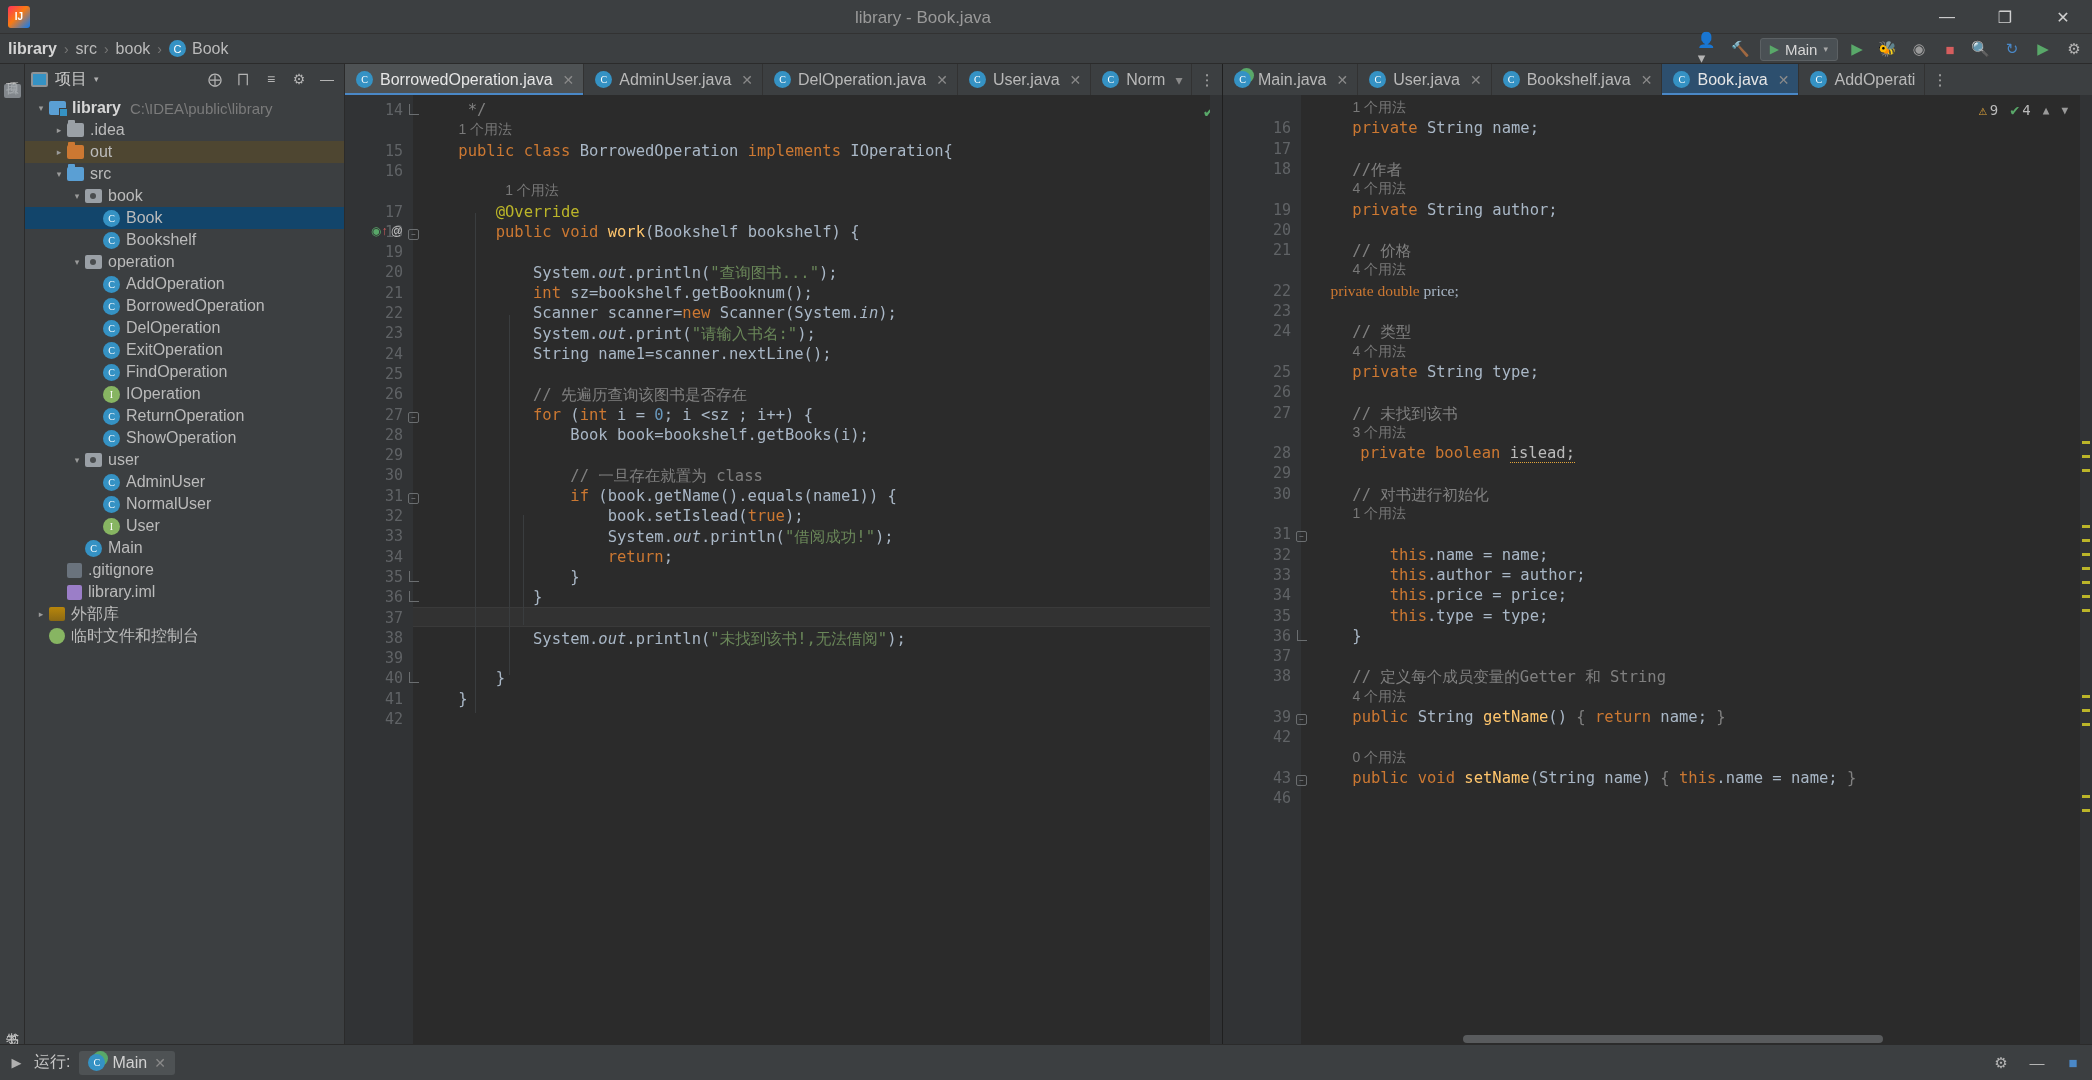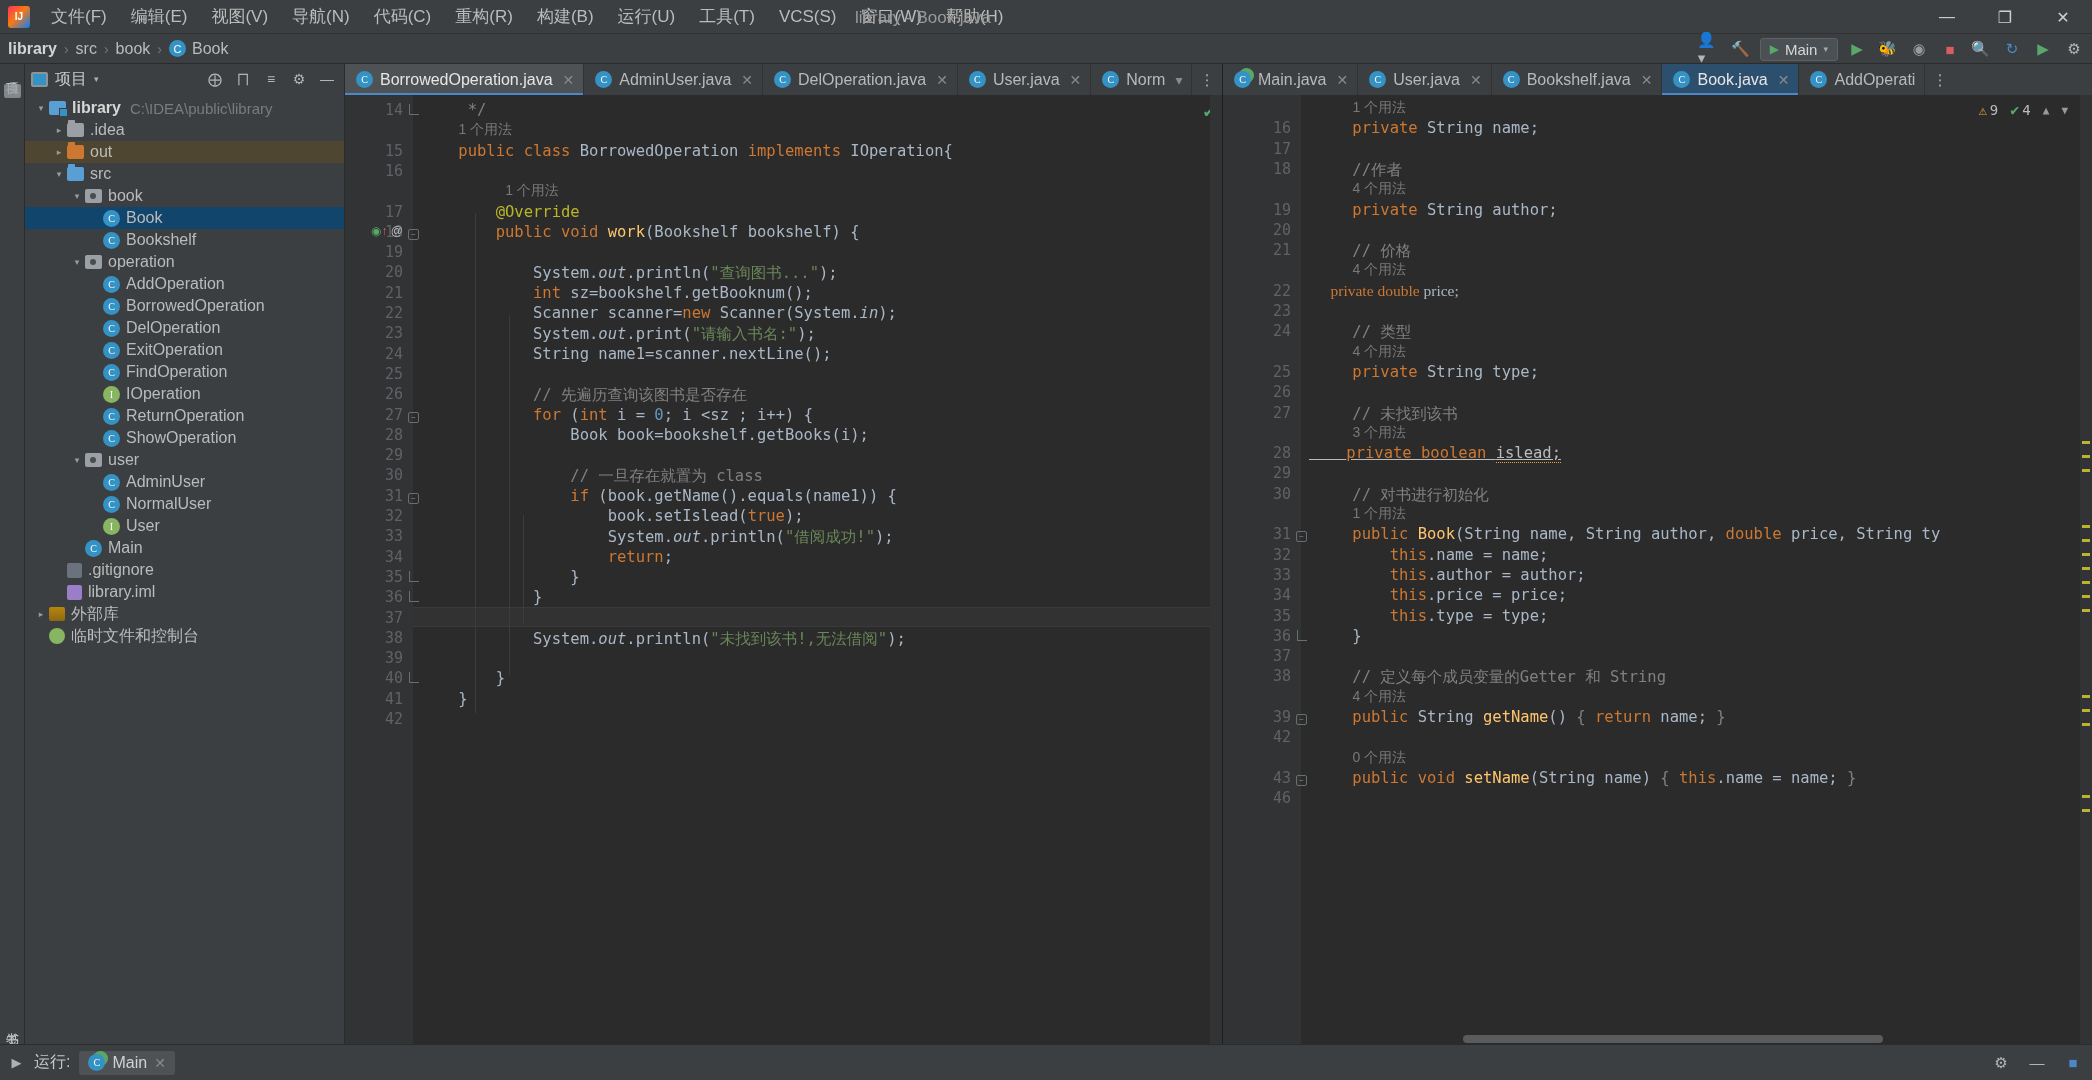--- a/index.html
+++ b/index.html
@@ -120,34 +120,20 @@
   .bb-tab { display:flex; align-items:center; gap:7px; padding:3px 9px; border-radius:3px; font-size:16px; color:#d2d2d2;}
   .bb-tab.active{ background:#4e5254; }
   .bb-right { position:absolute; right:8px; display:flex; align-items:center; gap:14px; }
   .bb-ic{width:22px;height:22px;display:flex;align-items:center;justify-content:center;color:#b4b4b4;font-size:15px;}
 </style>
 </head>
 <body>
 
 <div class="titlebar">
   <div class="ij-logo"></div>
-  <div class="menubar">
-    <div class="menu-item">文件(F)</div>
-    <div class="menu-item">编辑(E)</div>
-    <div class="menu-item">视图(V)</div>
-    <div class="menu-item">导航(N)</div>
-    <div class="menu-item">代码(C)</div>
-    <div class="menu-item">重构(R)</div>
-    <div class="menu-item">构建(B)</div>
-    <div class="menu-item">运行(U)</div>
-    <div class="menu-item">工具(T)</div>
-    <div class="menu-item">VCS(S)</div>
-    <div class="menu-item">窗口(W)</div>
-    <div class="menu-item">帮助(H)</div>
-  </div>
   <div class="win-title">library - Book.java</div>
   <div class="win-ctrl">
     <div class="win-btn">—</div>
     <div class="win-btn">❐</div>
     <div class="win-btn close">✕</div>
   </div>
 </div>
 
 <div class="navbar">
   <div class="crumb">
@@ -545,24 +531,23 @@
             <div class="hintline" style="top: 85.2px; left: 51.4px;">4 个用法</div>
             <div class="cline" style="top: 105.5px; left: 14px;"><span class="pl">    </span><span class="kw">private </span><span class="pl">String author;</span></div>
             <div class="cline" style="top: 146.1px; left: 14px;"><span class="pl">    </span><span class="com">// 价格</span></div>
             <div class="hintline" style="top: 166.4px; left: 51.4px;">4 个用法</div>
             <div class="cline" style="top: 186.7px; left: 14px; font-family: Liberation Serif, serif;"><span class="pl">    </span><span class="kw">private </span><span class="kw">double </span><span class="pl">price;</span></div>
             <div class="cline" style="top: 227.3px; left: 14px;"><span class="pl">    </span><span class="com">// 类型</span></div>
             <div class="hintline" style="top: 247.6px; left: 51.4px;">4 个用法</div>
             <div class="cline" style="top: 267.9px; left: 14px;"><span class="pl">    </span><span class="kw">private </span><span class="pl">String type;</span></div>
             <div class="cline" style="top: 308.5px; left: 14px;"><span class="pl">    </span><span class="com">// 未找到该书</span></div>
             <div class="hintline" style="top: 328.8px; left: 51.4px;">3 个用法</div>
-            <div class="cline" style="top: 349.1px; left: 8px; text-decoration: underline;"><span class="pl">    </span><span class="kw">private </span><span class="kw">boolean </span><span class="warnu">islead;</span></div>
+            <div class="cline" style="top: 349.1px; left: 22px;"><span class="pl">    </span><span class="kw">private </span><span class="kw">boolean </span><span class="warnu">islead;</span></div>
             <div class="cline" style="top: 389.7px; left: 14px;"><span class="pl">    </span><span class="com">// 对书进行初始化</span></div>
             <div class="hintline" style="top: 410px; left: 51.4px;">1 个用法</div>
-            <div class="cline" style="top: 430.3px; left: 14px;"><span class="pl">    </span><span class="kw">public </span><span class="mth">Book</span><span class="pl">(String name, String author, </span><span class="kw">double </span><span class="pl">price, String ty</span></div>
             <div class="cline" style="top: 450.6px; left: 14px;"><span class="pl">        </span><span class="kw">this</span><span class="pl">.name = name;</span></div>
             <div class="cline" style="top: 470.9px; left: 14px;"><span class="pl">        </span><span class="kw">this</span><span class="pl">.author = author;</span></div>
             <div class="cline" style="top: 491.2px; left: 14px;"><span class="pl">        </span><span class="kw">this</span><span class="pl">.price = price;</span></div>
             <div class="cline" style="top: 511.5px; left: 14px;"><span class="pl">        </span><span class="kw">this</span><span class="pl">.type = type;</span></div>
             <div class="cline" style="top: 531.8px; left: 14px;"><span class="pl">    }</span></div>
             <div class="cline" style="top: 572.4px; left: 14px;"><span class="pl">    </span><span class="com">// 定义每个成员变量的Getter 和 String</span></div>
             <div class="hintline" style="top: 592.7px; left: 51.4px;">4 个用法</div>
             <div class="cline" style="top: 613px; left: 14px;"><span class="pl">    </span><span class="kw">public </span><span class="pl">String </span><span class="mth">getName</span><span class="pl">() </span><span class="com">{ </span><span class="kw">return </span><span class="pl">name; </span><span class="com">}</span></div>
             <div class="hintline" style="top: 653.6px; left: 51.4px;">0 个用法</div>
             <div class="cline" style="top: 673.9px; left: 14px;"><span class="pl">    </span><span class="kw">public </span><span class="kw">void </span><span class="mth">setName</span><span class="pl">(String name) </span><span class="com">{ </span><span class="kw">this</span><span class="pl">.name = name; </span><span class="com">}</span></div>

